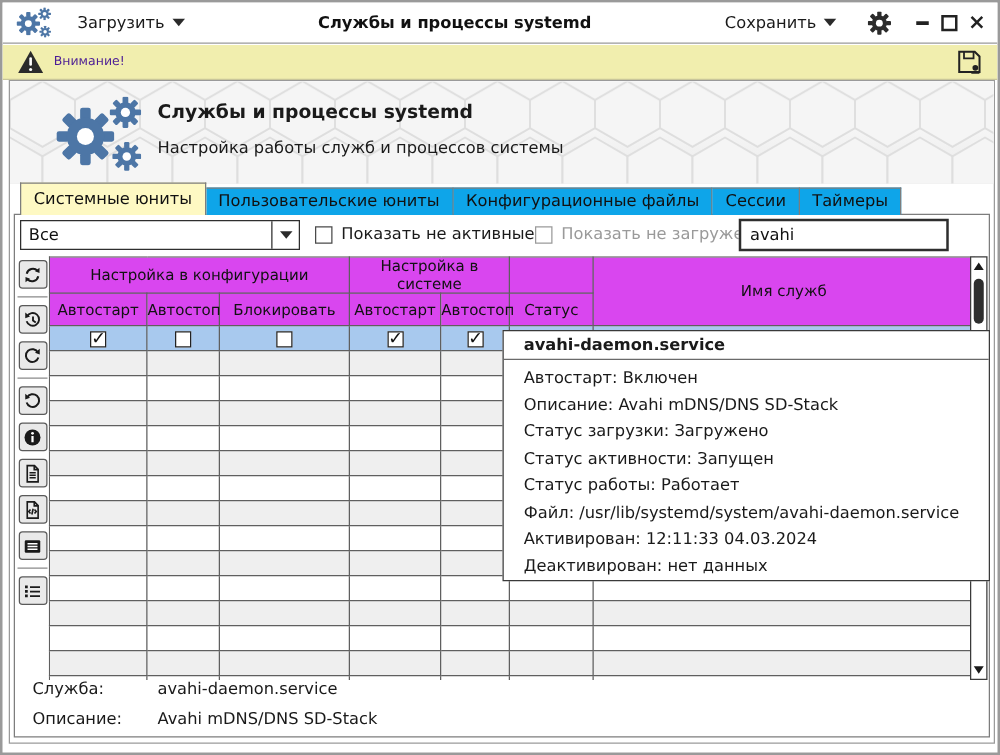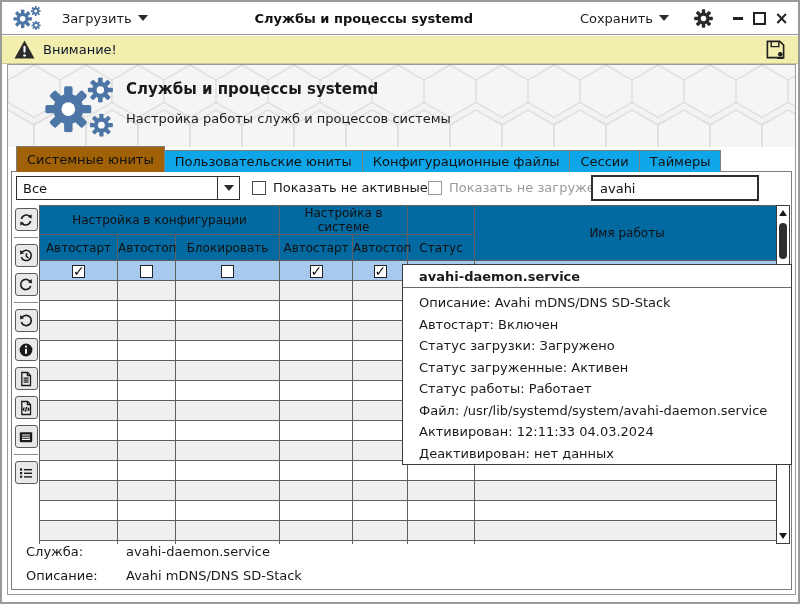--- a/index.html
+++ b/index.html
@@ -24,41 +24,41 @@
   .winctl { display:flex; align-items:center; gap:9px; margin-left:16px; }
   .wc { width:13px; height:13px; display:flex; align-items:center; justify-content:center; color:#222; }
   .wc-min::after { content:""; width:10px; height:3px; background:#222; display:block; }
   .wc-max::after { content:""; width:10px; height:9px; border:2px solid #222; display:block; }
   .wc-close { font-size:17px; font-weight:bold; line-height:13px; }
   
   .warnbar {
     position:absolute; left:0; top:34px; width:100%; height:28px; background:#f1eeae;
     border-bottom:1px solid #c9c69a; display:flex; align-items:center; padding:0 12px; gap:8px;
   }
-  .warnbar .wtext { font-size:13px; color:#0f172a; }
+  .warnbar .wtext { font-size:10px; color:#4c1d95; }
   .warn-spacer { flex:1; }
   
   .frame {
     position:absolute; left:5px; top:62px; width:789px; height:531px;
     border:1px solid #9a9a9a; background:#fff;
   }
   
   .banner { position:absolute; left:0; top:0; width:100%; height:82px; overflow:hidden;
     background:linear-gradient(180deg,#ffffff,#eaeaea); }
   .banner svg.hexbg { position:absolute; left:0; top:0; }
   .bannerlogo { position:absolute; left:22px; top:10px; width:98px; height:64px; color:#4d76a6; }
   .bannertext { position:absolute; left:118px; top:15px; }
   .bannertext .bt1 { font-size:15px; font-weight:bold; color:#1a1a1a; }
   .bannertext .bt2 { font-size:13px; color:#1a1a1a; margin-top:13px; }
   
   .tabbar { position:absolute; left:8px; top:82px; height:25px; display:flex; align-items:flex-end; z-index:3; }
   .tab { font-size:13px; color:#111; background:#0ea5e9; border:1px solid #7d7d7d;
     border-bottom:none; padding:3px 10px 3px 10px; height:22px; margin-right:0; display:flex; align-items:center; }
   .tab + .tab { border-left:none; }
-  .tab.active { background:#a16207; height:26px; position:relative; z-index:4; border-left:1px solid #7d7d7d; }
+  .tab.active { background:#fef9c3; height:26px; position:relative; z-index:4; border-left:1px solid #7d7d7d; }
   
   .contentbox { position:absolute; left:3px; top:106px; width:781px; height:419px;
     border:1px solid #7d7d7d; background:#fff; z-index:2; }
   
   .combo { position:absolute; left:4px; top:4px; width:224px; height:24px; border:1px solid #2e2e2e;
     background:#fff; display:flex; align-items:center; }
   .combo .cval { flex:1; font-size:13px; padding-left:6px; color:#111; }
   .combo .cbtn { width:22px; height:100%; border-left:1px solid #2e2e2e; display:flex; align-items:center; justify-content:center; }
   .chkrow { position:absolute; top:8px; display:flex; align-items:center; gap:7px; font-size:13px; color:#1a1a1a; }
   .chkbox { width:14px; height:14px; border:1.5px solid #4a4a4a; background:#fff; display:inline-block; }
@@ -69,21 +69,21 @@
   
   .toolcol { position:absolute; left:1px; top:35px; width:26px; display:flex; flex-direction:column;
     align-items:center; gap:6px; padding-top:1px; }
   .toolbtn { width:23px; height:23px; border:1px solid #5a5a5a; border-radius:3px; background:#e9e9e9;
     display:flex; align-items:center; justify-content:center; color:#1a1a1a; }
   .toolsep { width:24px; height:1px; background:#8a8a8a; }
   
   .tablewrap { position:absolute; left:27px; top:33px; width:741px; height:339px; overflow:hidden; }
   table.grid { border-collapse:collapse; width:741px; table-layout:fixed; }
   table.grid th, table.grid td { border:1px solid #5f5f5f; font-size:12px; }
-  table.grid thead th { background:#0369a1; font-weight:normal; color:#111; }
+  table.grid thead th { background:#d946ef; font-weight:normal; color:#111; }
   tr.h1 th { height:17px; }
   tr.h2 th { height:26px; }
   th.emptyh { border-bottom:1px solid #5f5f5f; }
   tbody td { height:20px; border-top:none; border-bottom:none; }
   tr.selrow { background:#a8c9ee; }
   tr.erow.even td { background:#efefef; }
   tr.erow.odd td { background:#ffffff; }
   td.cbcell { text-align:center; }
   .cb { width:13px; height:13px; border:1.5px solid #222; background:#fff; display:inline-block;
     position:relative; vertical-align:middle; }
@@ -311,21 +311,21 @@
             <col style="width:73px">
               <col style="width:55px">
               <col style="width:67px">
               <col>
           </colgroup>
           <thead>
             <tr class="h1">
               <th colspan="3">Настройка в конфигурации</th>
               <th colspan="2">Настройка в системе</th>
               <th class="emptyh"></th>
-              <th rowspan="2">Имя работы</th>
+              <th rowspan="2">Имя служб</th>
             </tr>
             <tr class="h2">
               <th>Автостарт</th>
               <th>Автостоп</th>
               <th>Блокировать</th>
               <th>Автостарт</th>
               <th>Автостоп</th>
               <th>Статус</th>
             </tr>
           </thead>
@@ -489,24 +489,24 @@
           <span>Avahi mDNS/DNS SD-Stack</span>
         </div>
       </div>
 
     </div>
   </div>
 
   <div class="tooltip">
     <div class="ttitle">avahi-daemon.service</div>
     <div class="tlines">
+      <div class="tline">Автостарт: Включен</div>
       <div class="tline">Описание: Avahi mDNS/DNS SD-Stack</div>
-      <div class="tline">Автостарт: Включен</div>
       <div class="tline">Статус загрузки: Загружено</div>
-      <div class="tline">Статус загруженные: Активен</div>
+      <div class="tline">Статус активности: Запущен</div>
       <div class="tline">Статус работы: Работает</div>
       <div class="tline">Файл: /usr/lib/systemd/system/avahi-daemon.service</div>
       <div class="tline">Активирован: 12:11:33 04.03.2024</div>
       <div class="tline">Деактивирован: нет данных</div>
     </div>
   </div>
 
 </div>
 
 </body></html>

